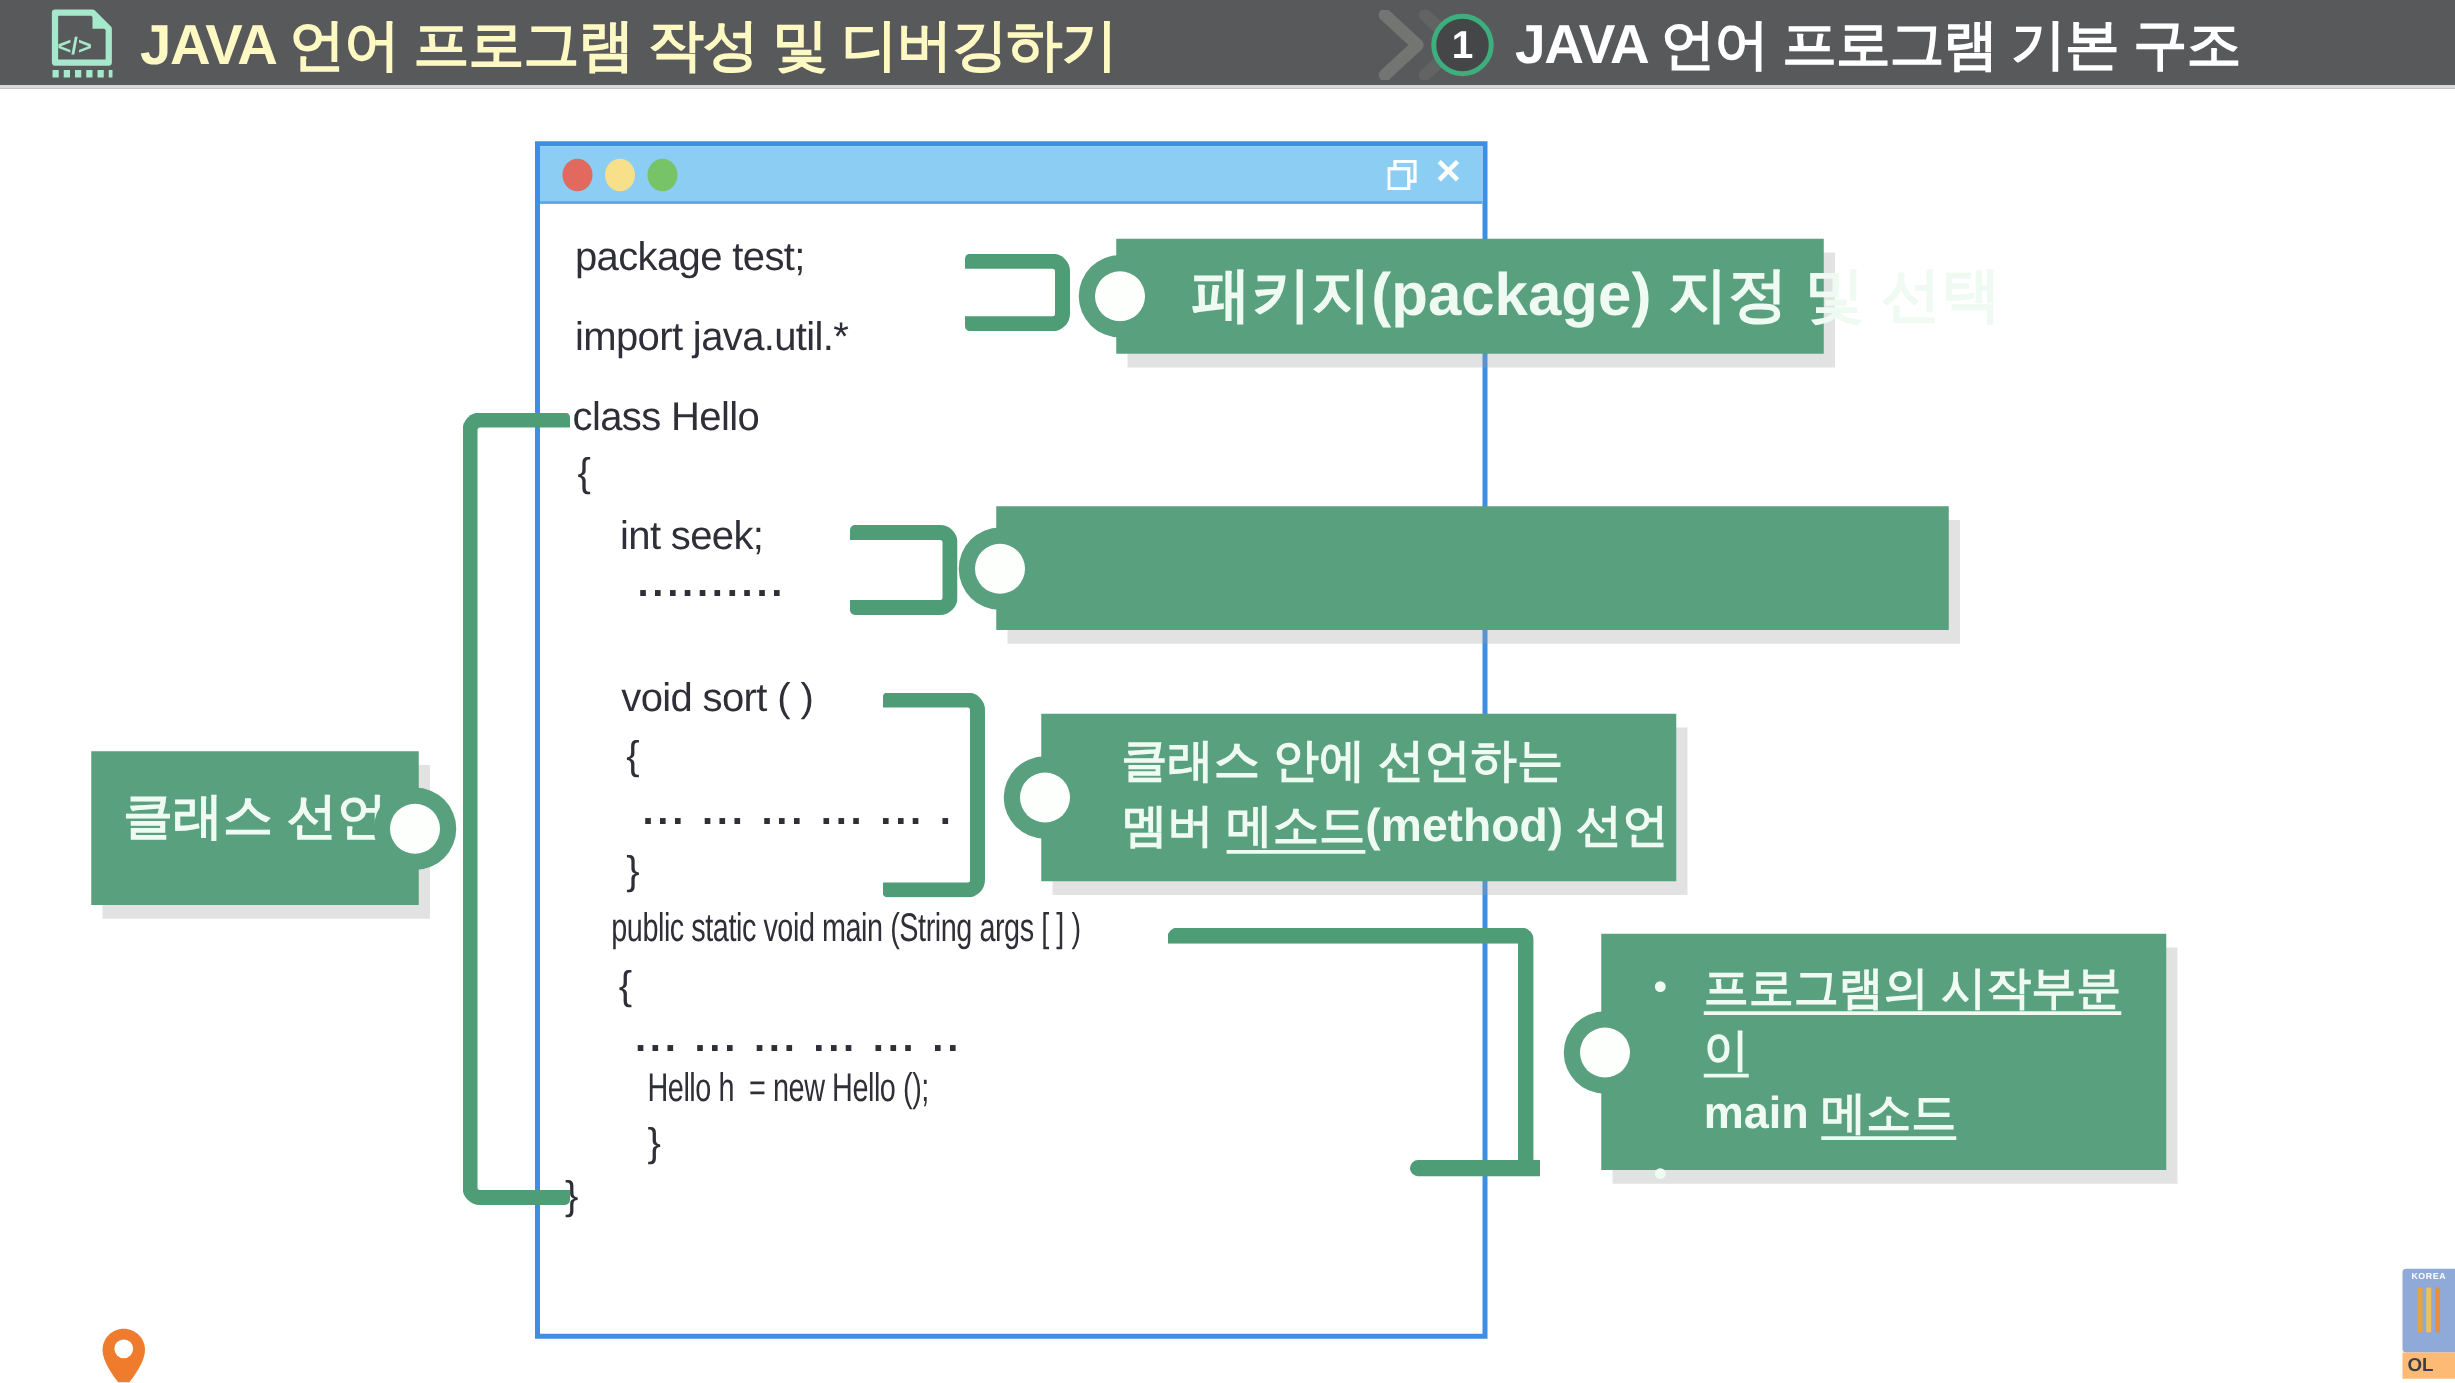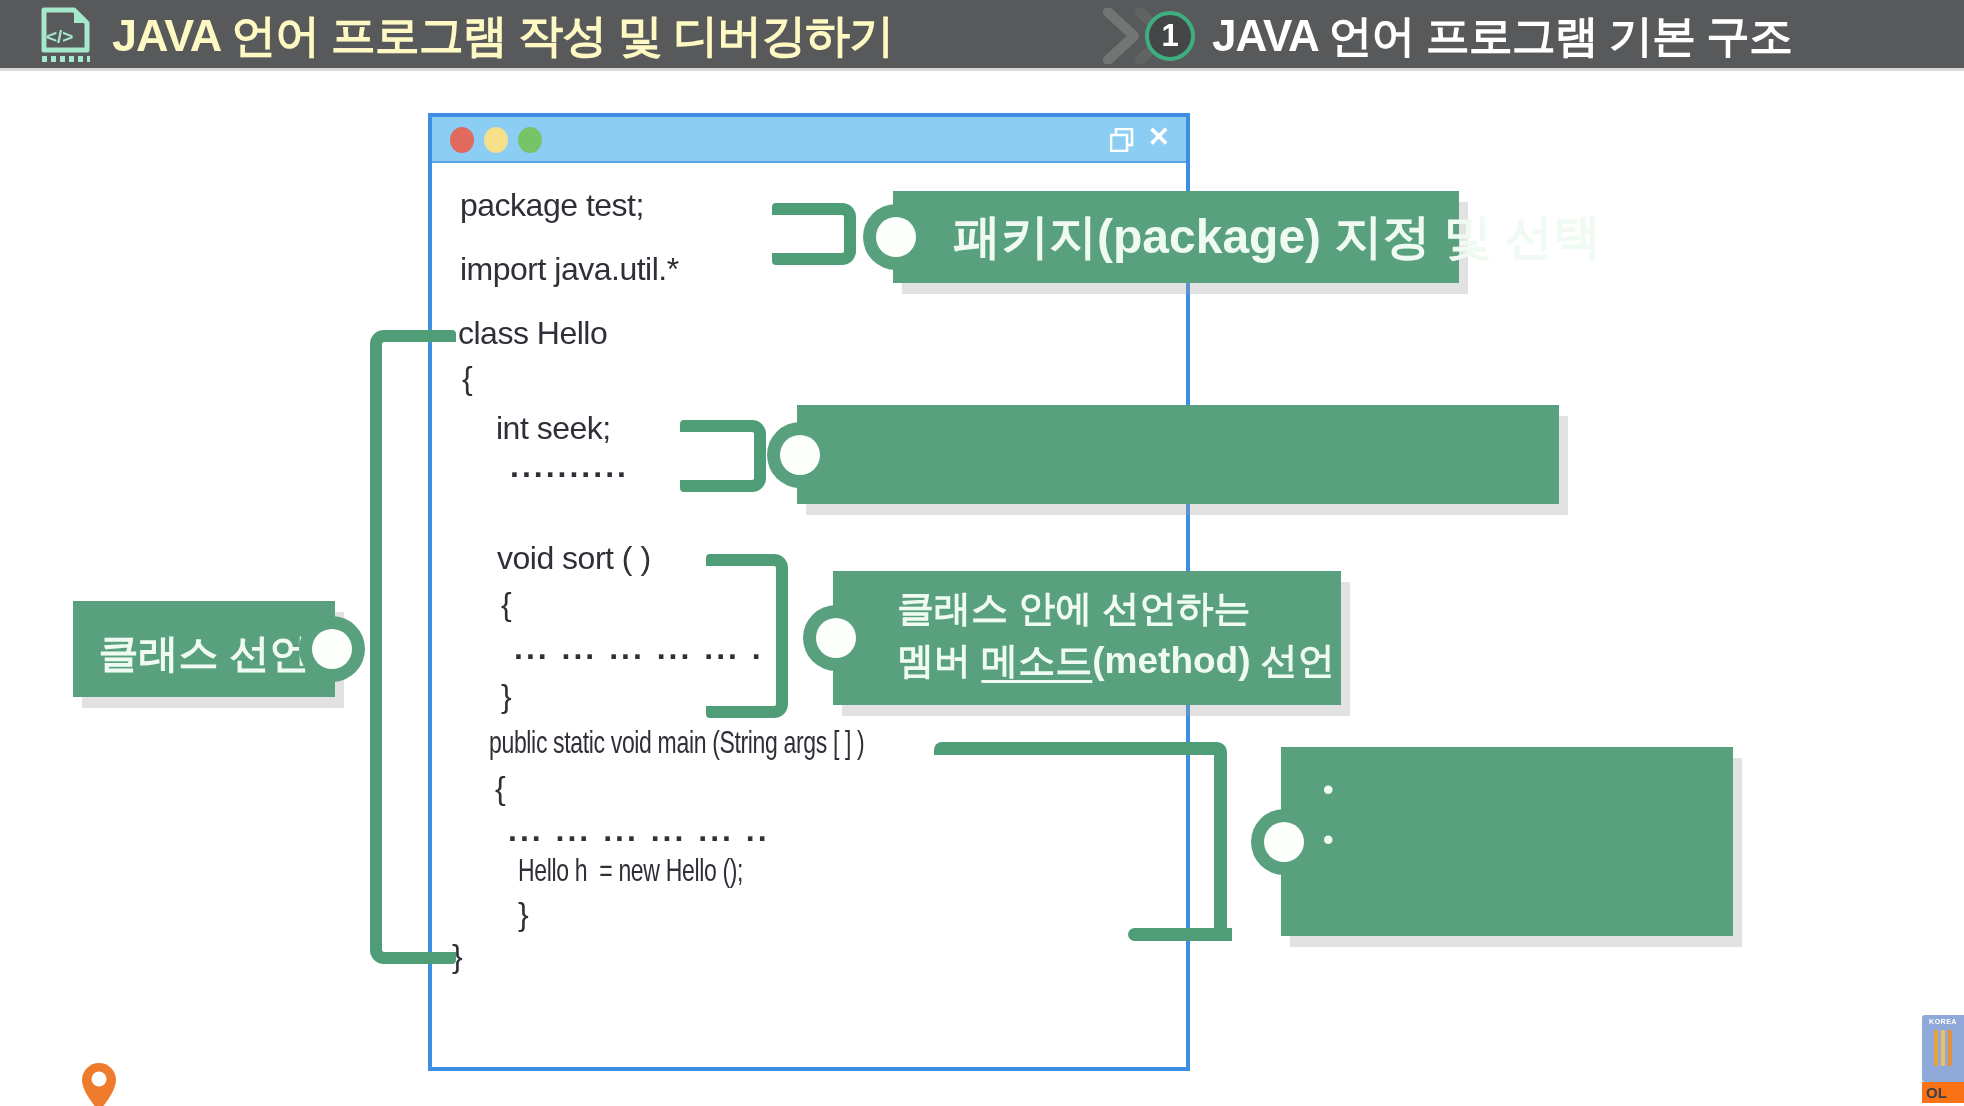--- a/index.html
+++ b/index.html
@@ -62,38 +62,38 @@
   .c-circle.at-left  { left:-30px; }
   .c-circle.at-right { right:-30px; }
   .co-package { left:893px; top:191px; width:566px; height:92px;
                 font-size:48px; font-weight:600; line-height:92px; padding-left:60px; white-space:nowrap; }
   .co-field { left:797px; top:405px; width:762px; height:99px;
               font-size:38px; font-weight:600; line-height:99px; padding-left:62px; white-space:nowrap; }
   .co-method { left:833px; top:571px; width:508px; height:134px;
                font-size:37px; font-weight:600; padding:12px 10px 0 64px; line-height:52px; white-space:nowrap; }
   .co-main { left:1281px; top:747px; width:452px; height:189px;
              font-size:36px; font-weight:600; padding:18px 14px 0 42px; line-height:50px; }
-  .co-class { left:73px; top:601px; width:262px; height:96px;
+  .co-class { left:73px; top:601px; width:262px; height:123px;
               font-size:40px; font-weight:600; line-height:104px; text-align:center; white-space:nowrap; }
   .u { text-decoration:underline; text-decoration-thickness:3px; text-underline-offset:7px; }
   .bullet-row { display:flex; }
   .bullet-glyph { width:40px; flex:none; font-size:30px; }
   .bullet-text { flex:1; }
 
   
   .pin { position:absolute; left:80px; top:1062px; z-index:5; }
   .org-logo { position:absolute; left:1922px; top:1015px; width:42px; height:91px; z-index:5; }
   .logo-box { width:42px; height:67px; background:#8fa9d9; border-radius:3px 0 0 3px;
               display:flex; flex-direction:column; align-items:center; padding-top:3px; }
   .logo-top { font-size:7px; color:#ffffff; font-weight:bold; letter-spacing:.5px; }
   .logo-glyph { display:flex; gap:3px; margin-top:5px; height:36px; align-items:stretch; }
   .logo-glyph i { display:block; width:4px; background:#e8a33d; border-radius:1px; }
   .logo-glyph i:nth-child(2){ background:#f0c05a; }
   .logo-glyph i:nth-child(3){ background:#e78f3f; }
-  .logo-strip { width:42px; height:21px; background:#f97316; color:#3a3f4a; font-size:15px;
+  .logo-strip { width:42px; height:21px; background:#fdba74; color:#3a3f4a; font-size:15px;
                 font-weight:bold; text-align:left; padding-left:4px; line-height:21px; }
 </style>
 </head>
 <body>
 
 <div id="page">
 
   <div class="header">
     <div class="header-icon">
       <svg width="64" height="58" viewBox="0 0 64 58">
@@ -167,20 +167,24 @@
     <div>클래스 안에 선언하는</div>
     <div>
       <span>멤버 </span><span class="u">메소드</span><span>(method) 선언</span>
     </div>
   </div>
 
   <div class="callout co-main">
     <div class="c-circle at-left"></div>
     <div class="bullet-row">
       <span class="bullet-glyph">•</span>
+      <div class="bullet-text">
+        <span class="u">프로그램의 시작부분이</span><br>
+        <span>main </span><span class="u">메소드</span>
+      </div>
     </div>
     <div class="bullet-row">
       <span class="bullet-glyph">•</span>
     </div>
   </div>
 
   <div class="callout co-class">
     <div class="c-circle at-right"></div>
     <span>클래스 선언</span>
   </div>

